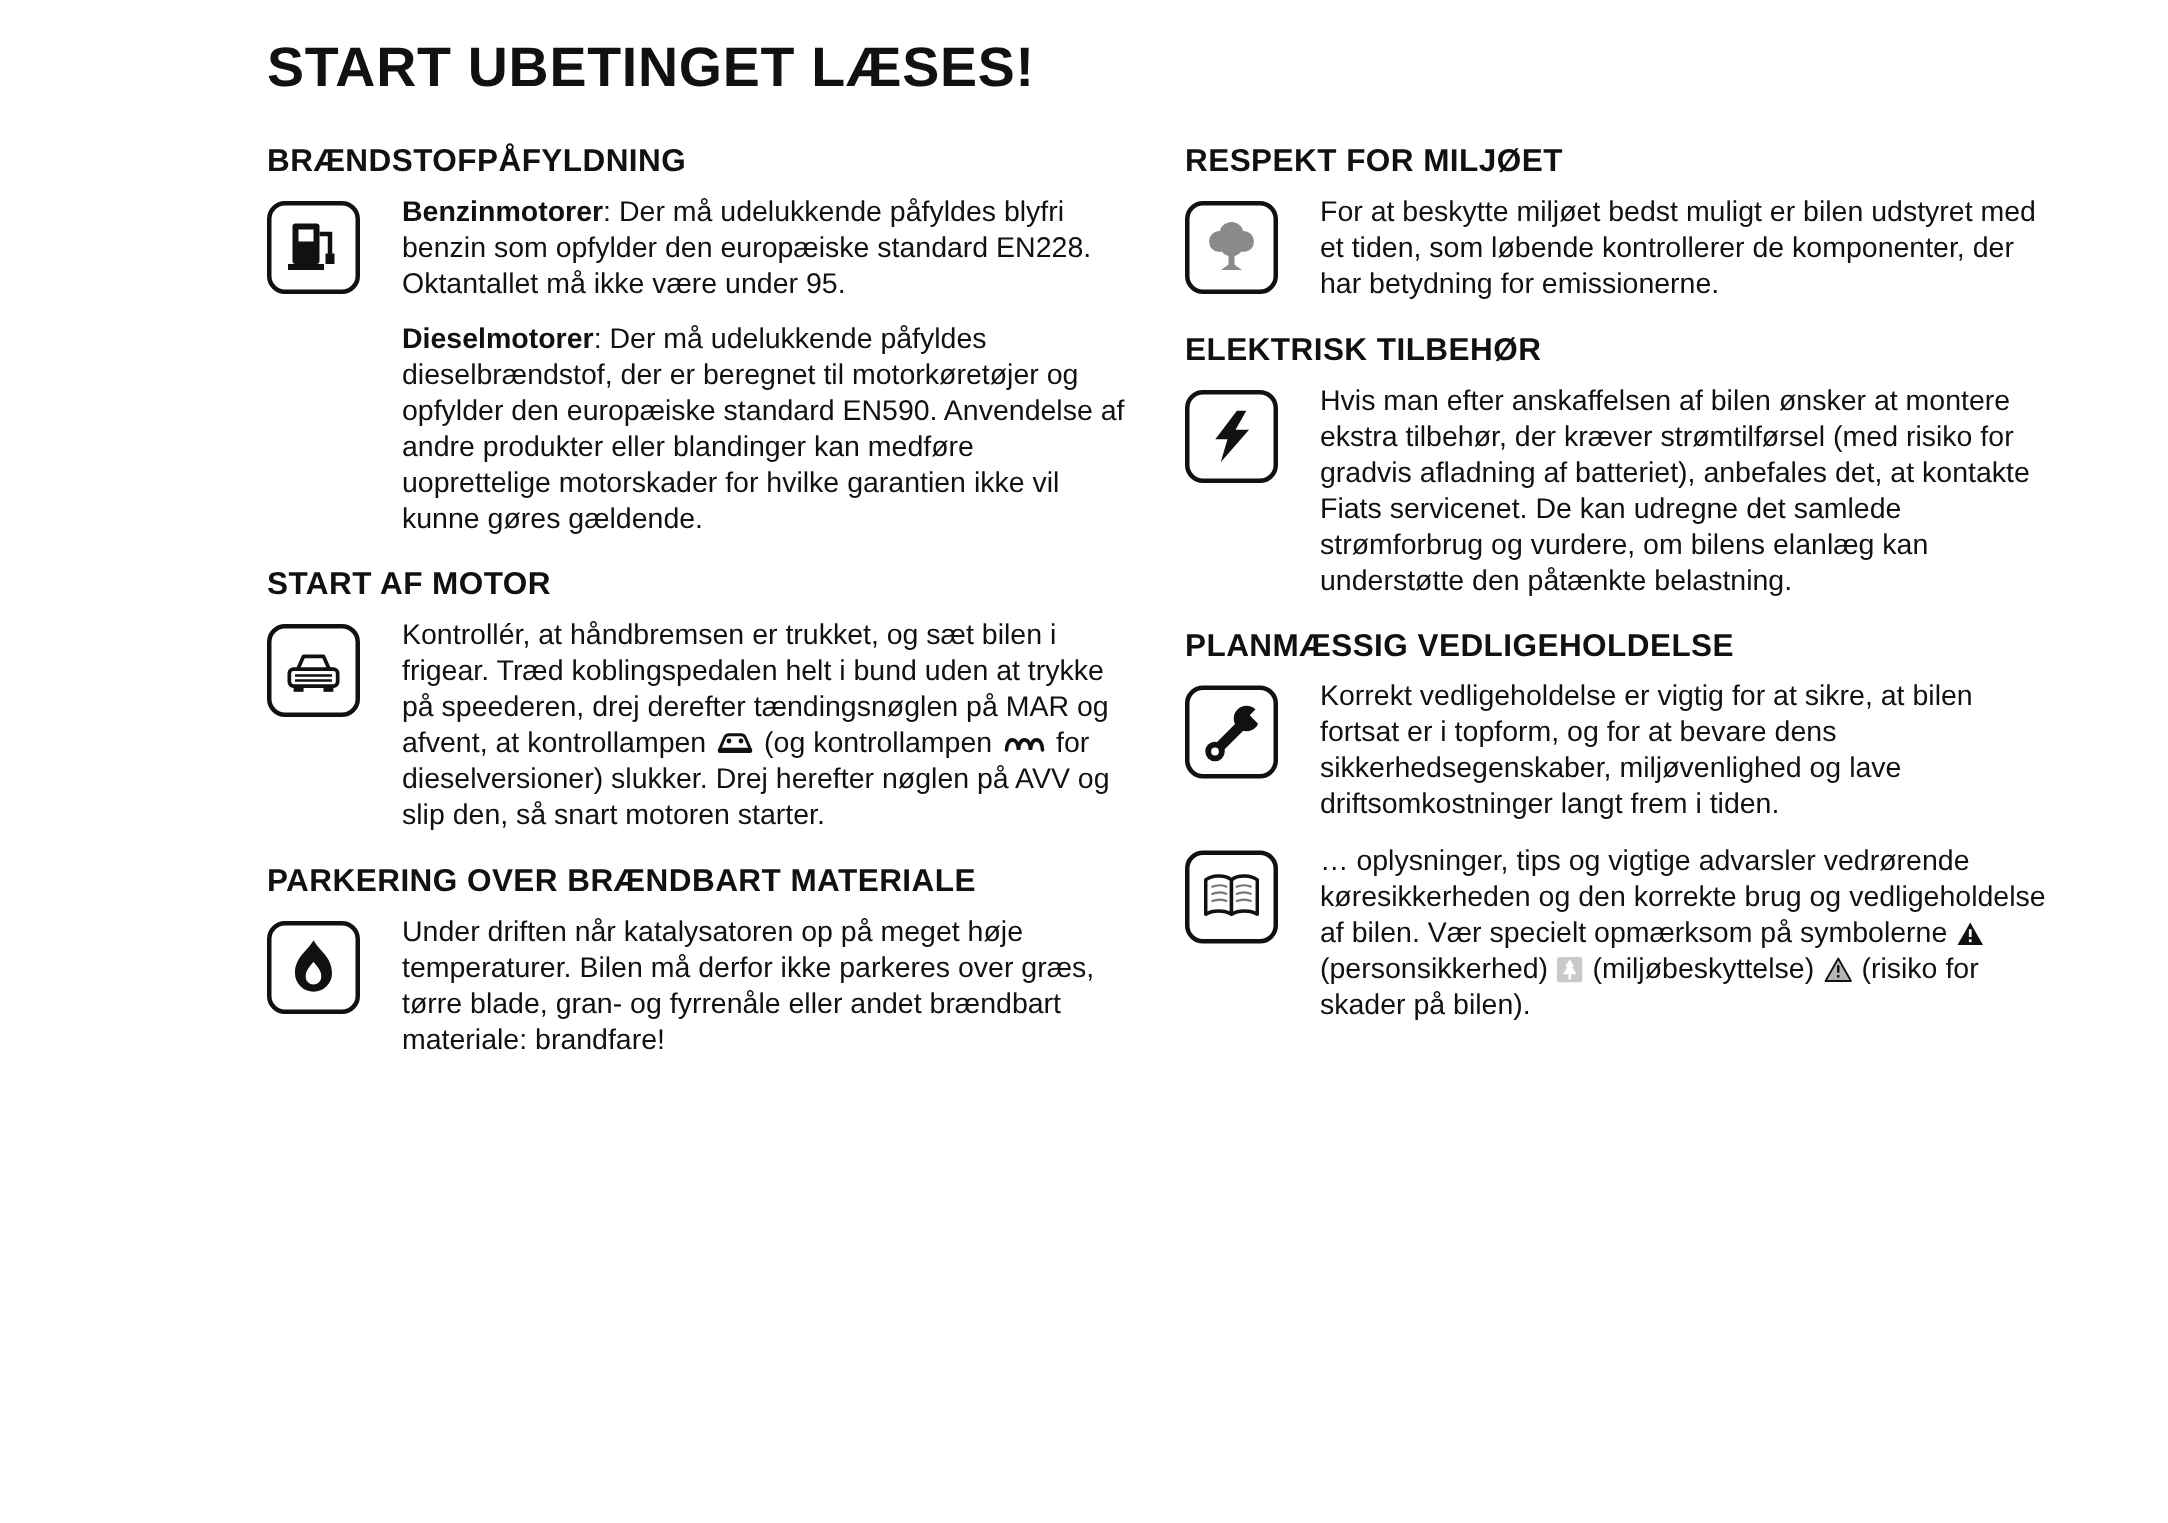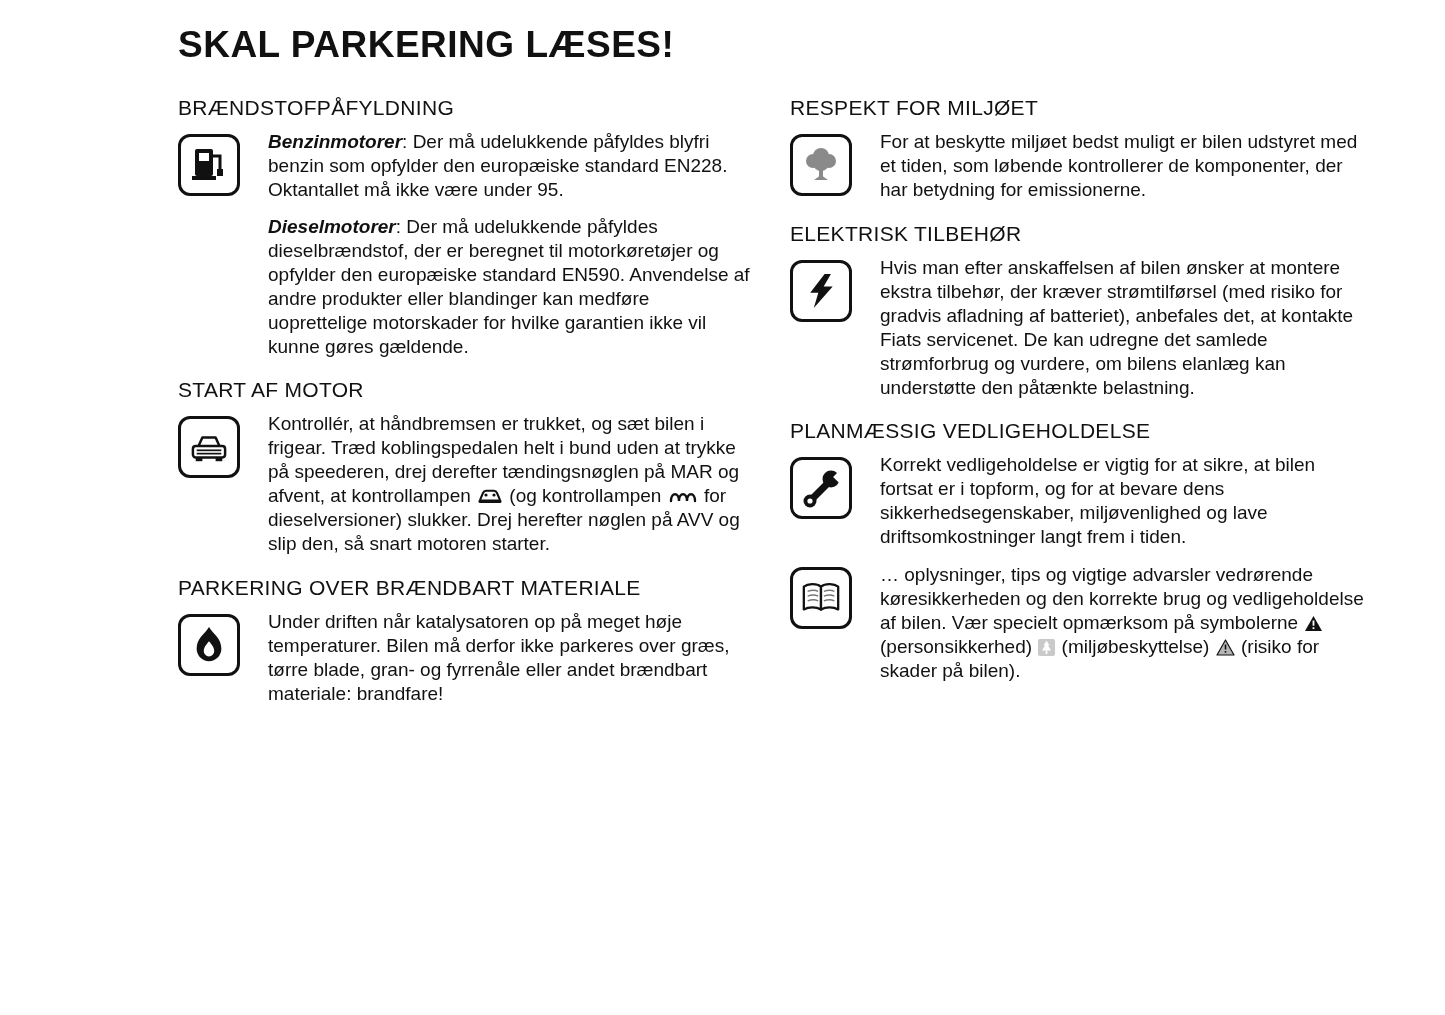--- a/index.html
+++ b/index.html
@@ -3,37 +3,37 @@
 <meta charset="utf-8">
 <style>
   html,body{margin:0;padding:0;background:#ffffff;color:#111;}
   body{width:1445px;min-height:1015px;font-family:"Liberation Sans","DejaVu Sans",sans-serif;}
   .page{padding:20px 60px 40px 178px;box-sizing:border-box;}
   .page-title{font-size:37px;font-weight:900;letter-spacing:.5px;margin:4px 0 18px 0;}
   .columns{display:flex;gap:37px;align-items:flex-start;}
   .col{width:575px;}
   .col.right{width:578px;}
   .section{margin-bottom:6px;}
-  .section-heading{font-size:21px;font-weight:400;letter-spacing:.3px;margin:12px 0 10px 0;}
+  .section-heading{font-size:21px;font-weight:700;letter-spacing:.3px;margin:12px 0 10px 0;}
   .section-body{display:flex;align-items:flex-start;}
   .icon-cell{width:90px;flex:0 0 90px;padding-top:4px;}
   .icon-box{width:56px;height:56px;border:3.5px solid #111;border-radius:12px;display:flex;align-items:center;justify-content:center;background:#fff;}
   .text-cell{flex:1;min-width:0;}
   .body-p{font-size:19px;line-height:1.26;margin:0 0 13px 0;}
   .body-p:last-child{margin-bottom:8px;}
-  .lead{font-weight:800;font-style:italic;}
+  .lead{font-weight:800;}
   .inline-icon{display:inline-block;vertical-align:-3px;line-height:0;margin:0 1px;}
   svg{display:block;}
 </style>
 </head>
 <body>
 
 <div class="page">
 
-  <h1 class="page-title">SKAL PARKERING LÆSES!</h1>
+  <h1 class="page-title">START UBETINGET LÆSES!</h1>
 
   <div class="columns">
 
     <div class="col left">
 
       <div class="section">
         <h2 class="section-heading">BRÆNDSTOFPÅFYLDNING</h2>
         <div class="section-body">
           <div class="icon-cell">
             <div class="icon-box">

